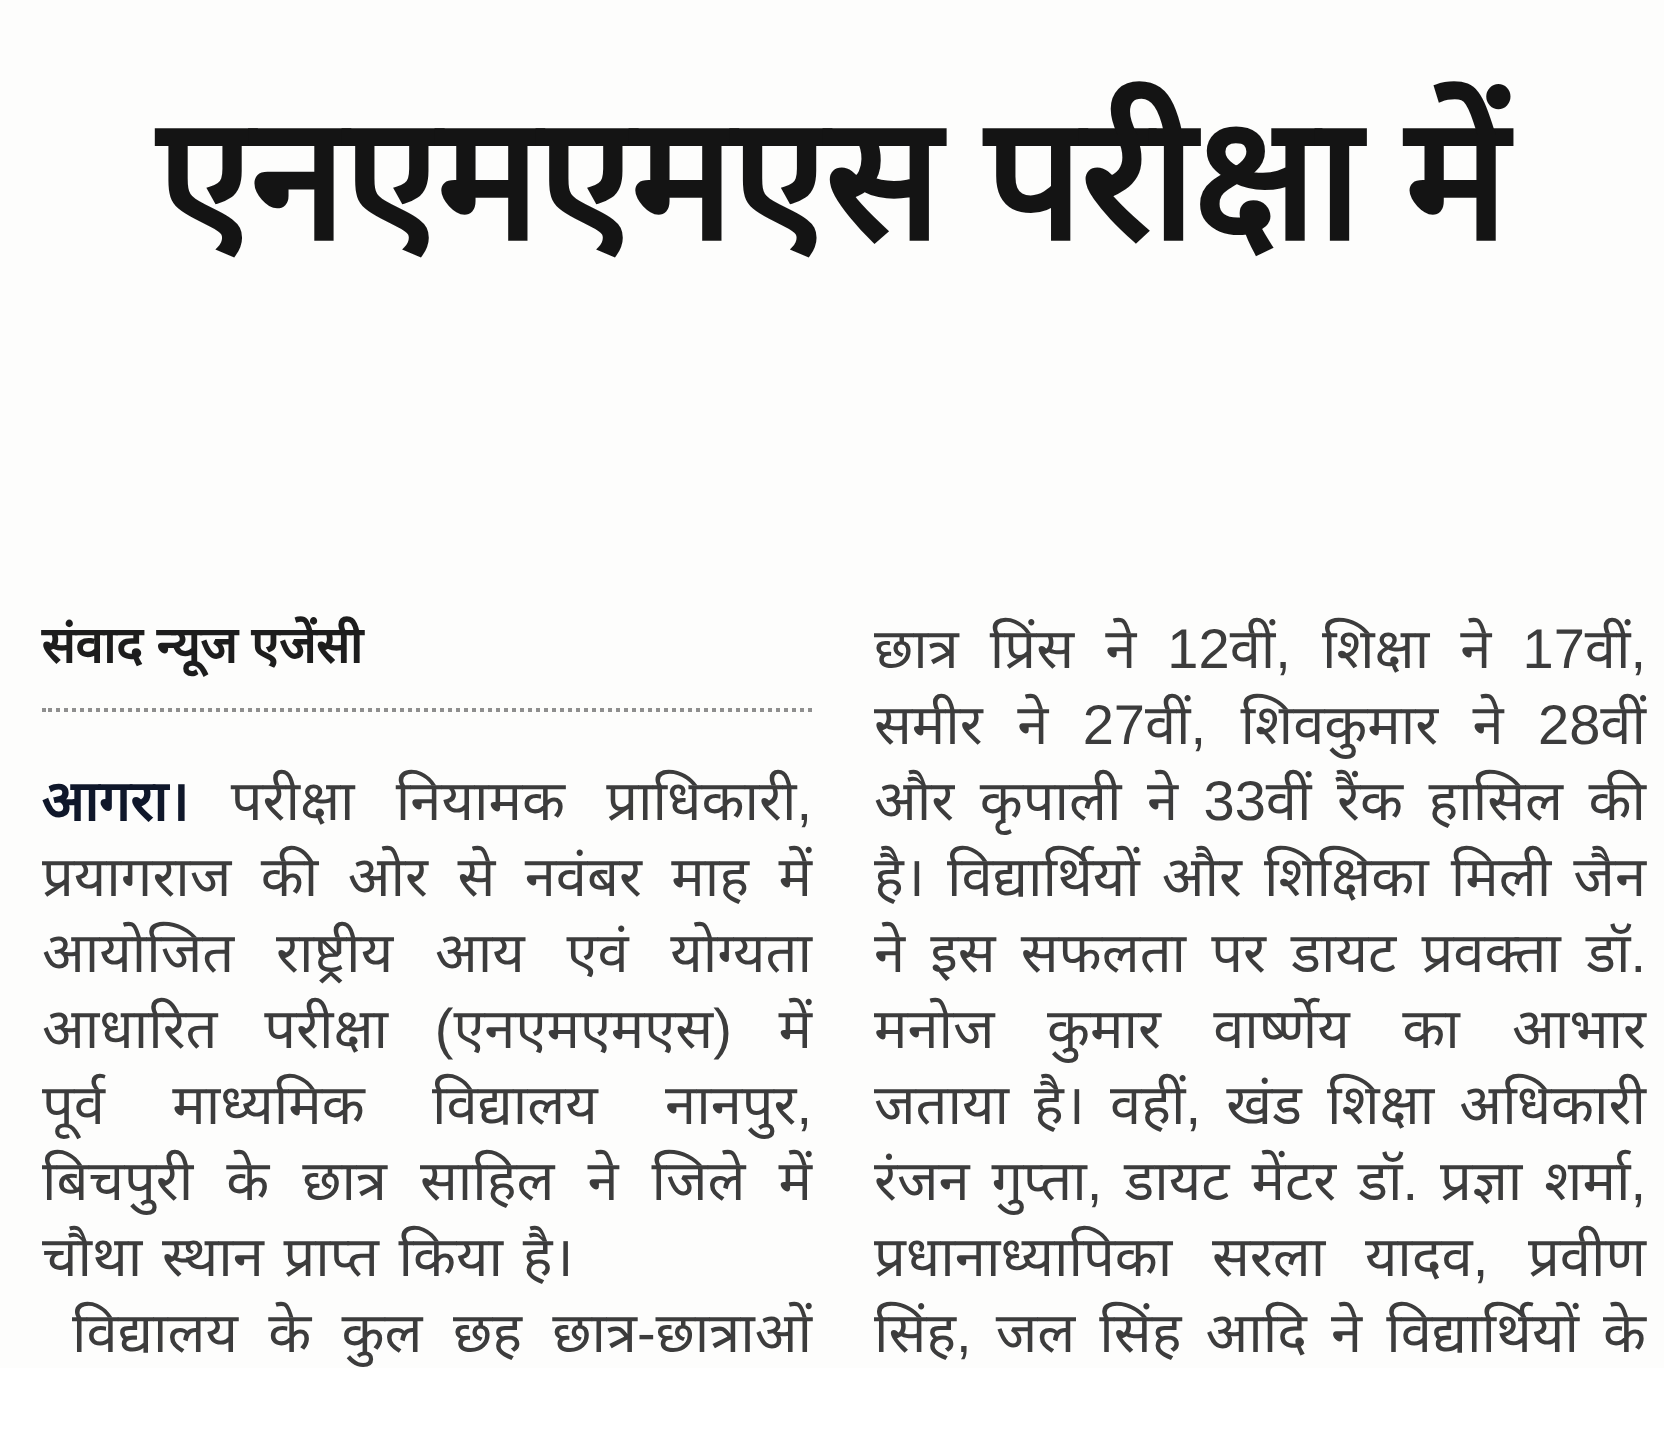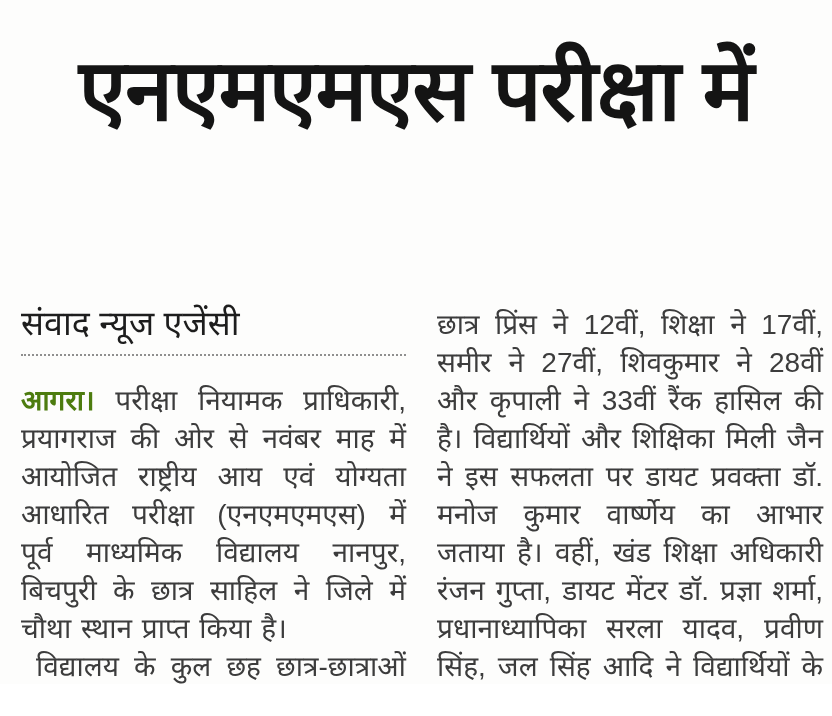--- a/index.html
+++ b/index.html
@@ -36,22 +36,22 @@
 
   
   .col {
     position: absolute;
     top: 306px;
   }
   .col-left  { left: 21px;  width: 385px; }
   .col-right { left: 437px; width: 386px; }
 
   .byline {
-    font-weight: 400;
-    font-size: 34px;
+    font-weight: 700;
+    font-size: 25px;
     line-height: 34px;
     color: #1d1d1d;
     letter-spacing: 0;
   }
 
   .byline-rule {
     margin-top: 14px;
     height: 0;
     border-top: 2px dotted #8f8f8f;
   }
@@ -62,21 +62,21 @@
     text-align: justify;
     color: #3c3c3c;
     word-spacing: 2px;
   }
 
   .para1 { margin-top: 26px; }
   .para2 { text-indent: 15px; }
 
   .dateline {
     font-weight: 700;
-    color: #4d7c0f;
+    color: #0f172a;
   }
 
   .credit {
     font-size: 24px;
     color: #444444;
   }
 </style>
 </head>
 <body>
 

